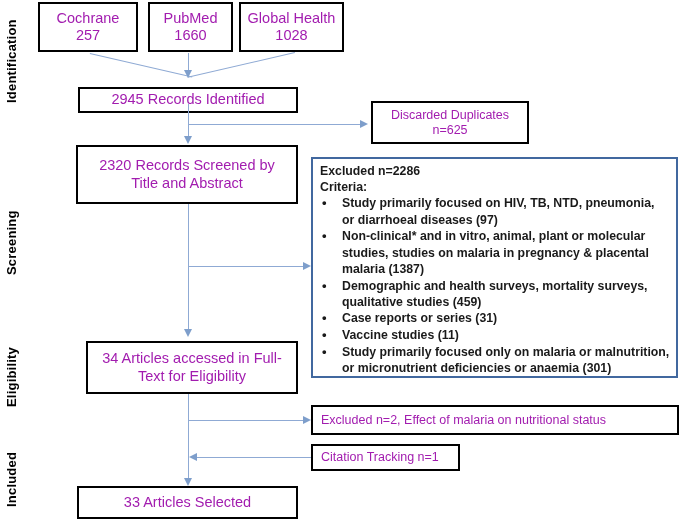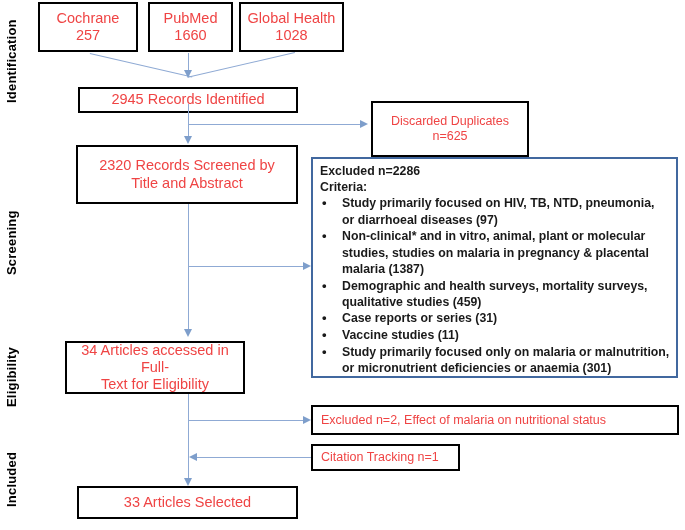--- a/index.html
+++ b/index.html
@@ -33,21 +33,21 @@
     position: absolute;
     box-sizing: border-box;
     border: 2.5px solid #000000;
     background: #ffffff;
     display: flex;
     align-items: center;
     justify-content: center;
     text-align: center;
     font-size: 14.5px;
     line-height: 1.18;
-    color: #ef4444;
+    color: #a21caf;
     padding: 1px 4px;
   }
   .nodebox.small {
     font-size: 12.5px;
     border-width: 2px;
   }
   .nodebox.left-align {
     justify-content: flex-start;
     text-align: right;
     padding-left: 8px;
@@ -168,21 +168,21 @@
 
   <div class="nodebox" style="left:78px; top:87px; width:220px; height:26px;">
     <span>2945 Records Identified</span>
   </div>
 
   <div class="vline" style="left:188px; top:104px; height:34px;"></div>
   <div class="arrow-down" style="left:184px; top:136px;"></div>
   <div class="hline" style="left:188px; top:124px; width:175px;"></div>
   <div class="arrow-right" style="left:360px; top:120px;"></div>
 
-  <div class="nodebox small" style="left:371px; top:101px; width:158px; height:56px;">
+  <div class="nodebox small" style="left:371px; top:101px; width:158px; height:43px;">
     <div>
       <span>Discarded Duplicates</span><br>
       <span>n=625</span>
     </div>
   </div>
 
   <div class="nodebox" style="left:76px; top:145px; width:222px; height:59px;">
     <div>
       <span>2320 Records Screened by</span><br>
       <span>Title and Abstract</span>
@@ -200,21 +200,21 @@
     <ul class="excl-list">
       <li>Study primarily focused on HIV, TB, NTD, pneumonia, or diarrhoeal diseases (97)</li>
       <li>Non-clinical* and in vitro, animal, plant or molecular studies, studies on malaria in pregnancy &amp; placental malaria (1387)</li>
       <li>Demographic and health surveys, mortality surveys, qualitative studies (459)</li>
       <li>Case reports or series (31)</li>
       <li>Vaccine studies (11)</li>
       <li>Study primarily focused only on malaria or malnutrition, or micronutrient deficiencies or anaemia (301)</li>
     </ul>
   </div>
 
-  <div class="nodebox" style="left:65px; top:341px; width:180px; height:53px;">
+  <div class="nodebox" style="left:86px; top:341px; width:212px; height:53px;">
     <div>
       <span>34 Articles accessed in Full-</span><br>
       <span>Text for Eligibility</span>
     </div>
   </div>
 
   <div class="vline" style="left:188px; top:394px; height:88px;"></div>
   <div class="arrow-down" style="left:184px; top:478px;"></div>
 
   <div class="hline" style="left:188px; top:420px; width:118px;"></div>

